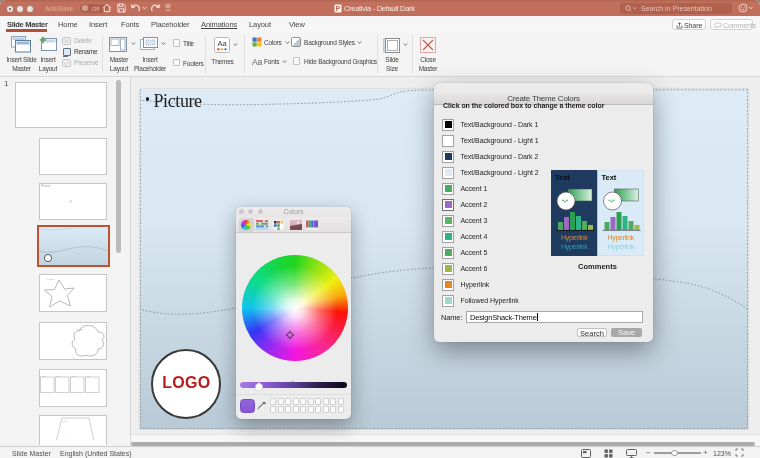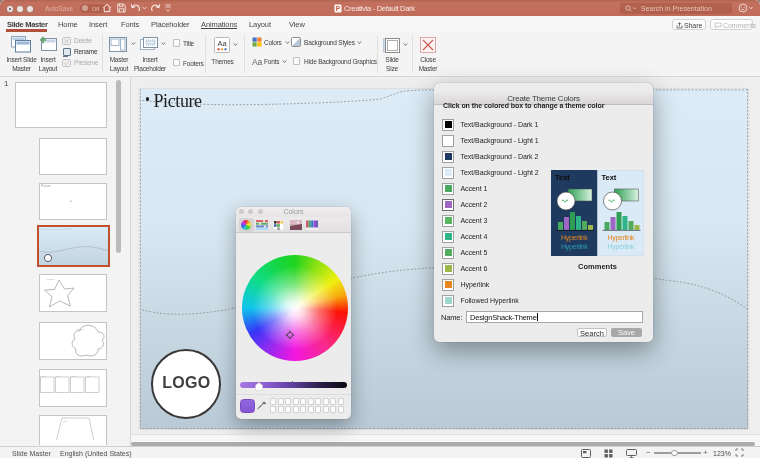--- a/index.html
+++ b/index.html
@@ -44,21 +44,21 @@
 
 #canvas { position:absolute; left:132px; top:77px; width:628px; height:369px; background:#efeeef; }
 #slide { position:absolute; left:8px; top:12px; width:608px; height:340px;
   background:linear-gradient(180deg,#dcebf6 0%,#d8e7f2 40%,#c9d9e4 68%,#b9cad6 100%);
   box-shadow:0 0 2px rgba(0,0,0,0.2); }
 #picText { position:absolute; left:13.5px; top:1.5px; font-family:"Liberation Serif",serif; font-size:18px; letter-spacing:-0.4px; color:#1f1f1f; }
 #picBullet { position:absolute; left:5.5px; top:8px; width:3.6px; height:3.6px; border-radius:50%; background:#1f1f1f; }
 #logo { position:absolute; left:11.4px; top:260px; width:70px; height:70px; border-radius:50%;
   background:#fff; border:2.5px solid #383838; }
 #logo span { position:absolute; left:0; right:0; top:23px; text-align:center; font-size:16px; font-weight:bold;
-  letter-spacing:0.3px; color:#404040; }
+  letter-spacing:0.3px; color:#b91c1c; }
 #hstrack { position:absolute; left:131px; top:434px; width:629px; height:12px; background:#f7f7f7; border-top:1px solid #e3e2e2; }
 #hscroll { position:absolute; left:131px; top:442.3px; width:624px; height:3.8px; background:#adacac; border-radius:2px; }
 
 #statusbar { position:absolute; left:0; top:446px; width:760px; height:12px; background:#f4f3f3;
   border-top:1px solid #cfcecf; font-size:7px; color:#4f4f4f; }
 
 #colorswin { position:absolute; left:236px; top:207px; width:115px; height:212px; border-radius:5px;
   background:#ececec; box-shadow:0 7px 20px rgba(0,0,0,0.33), 0 0 1px rgba(0,0,0,0.35); }
 #cwTitle { position:absolute; left:0; top:0; width:115px; height:9.5px; border-radius:5px 5px 0 0;
   background:linear-gradient(#efedee,#e6e4e4); text-align:center; font-size:7px; color:#9a9a9a; line-height:10px; }

